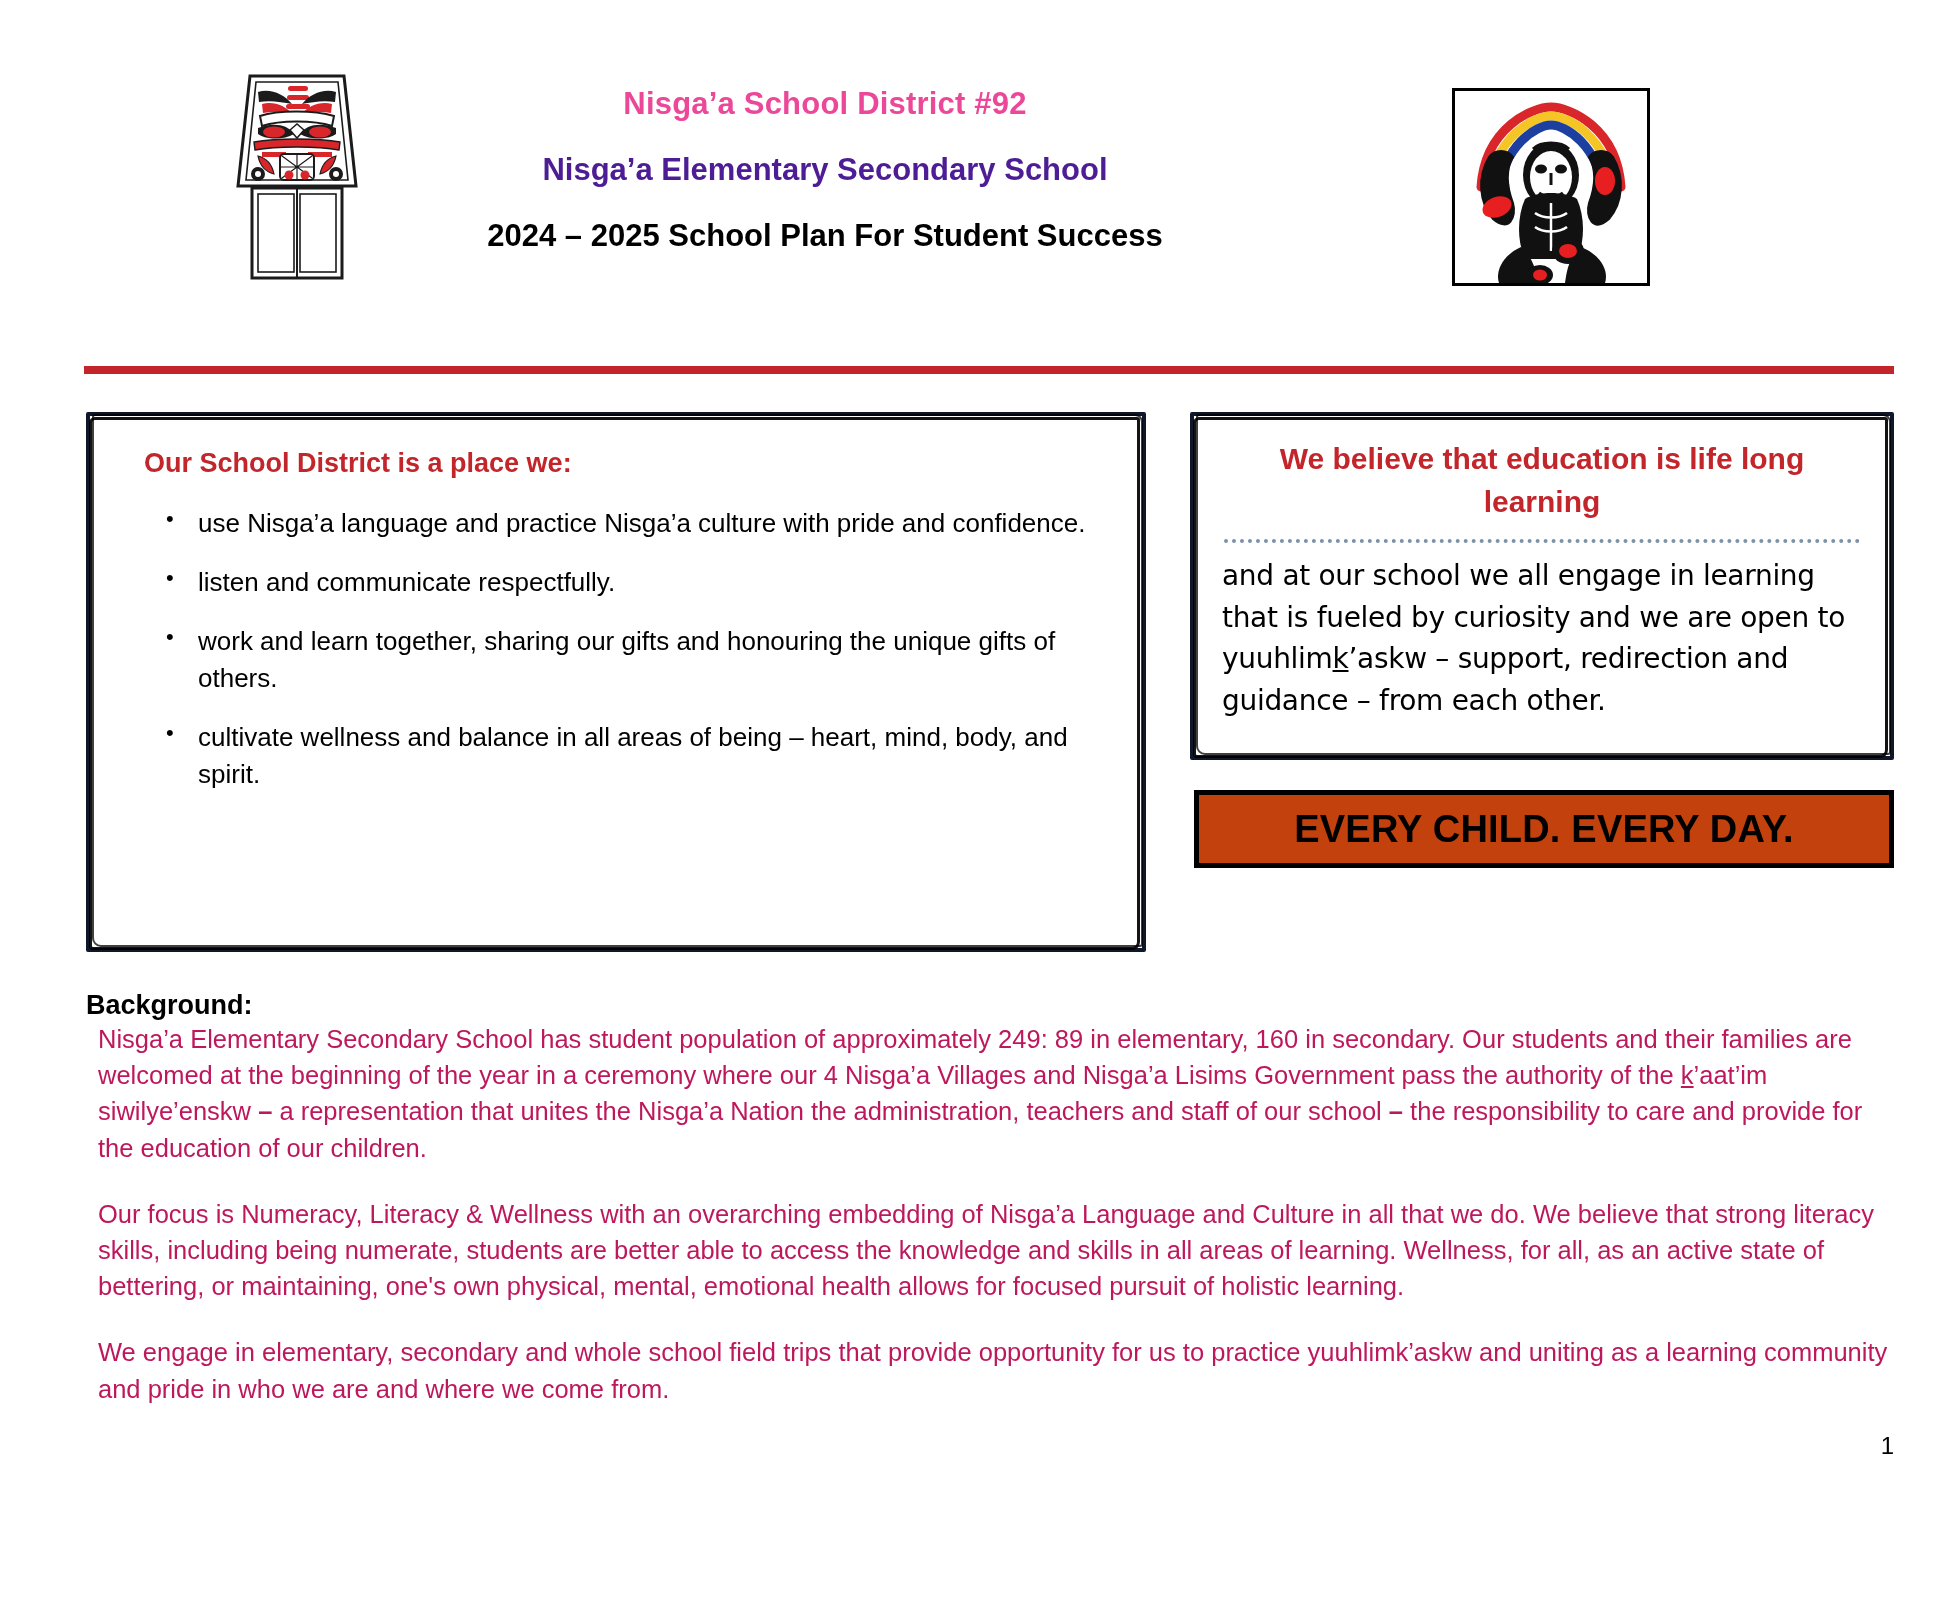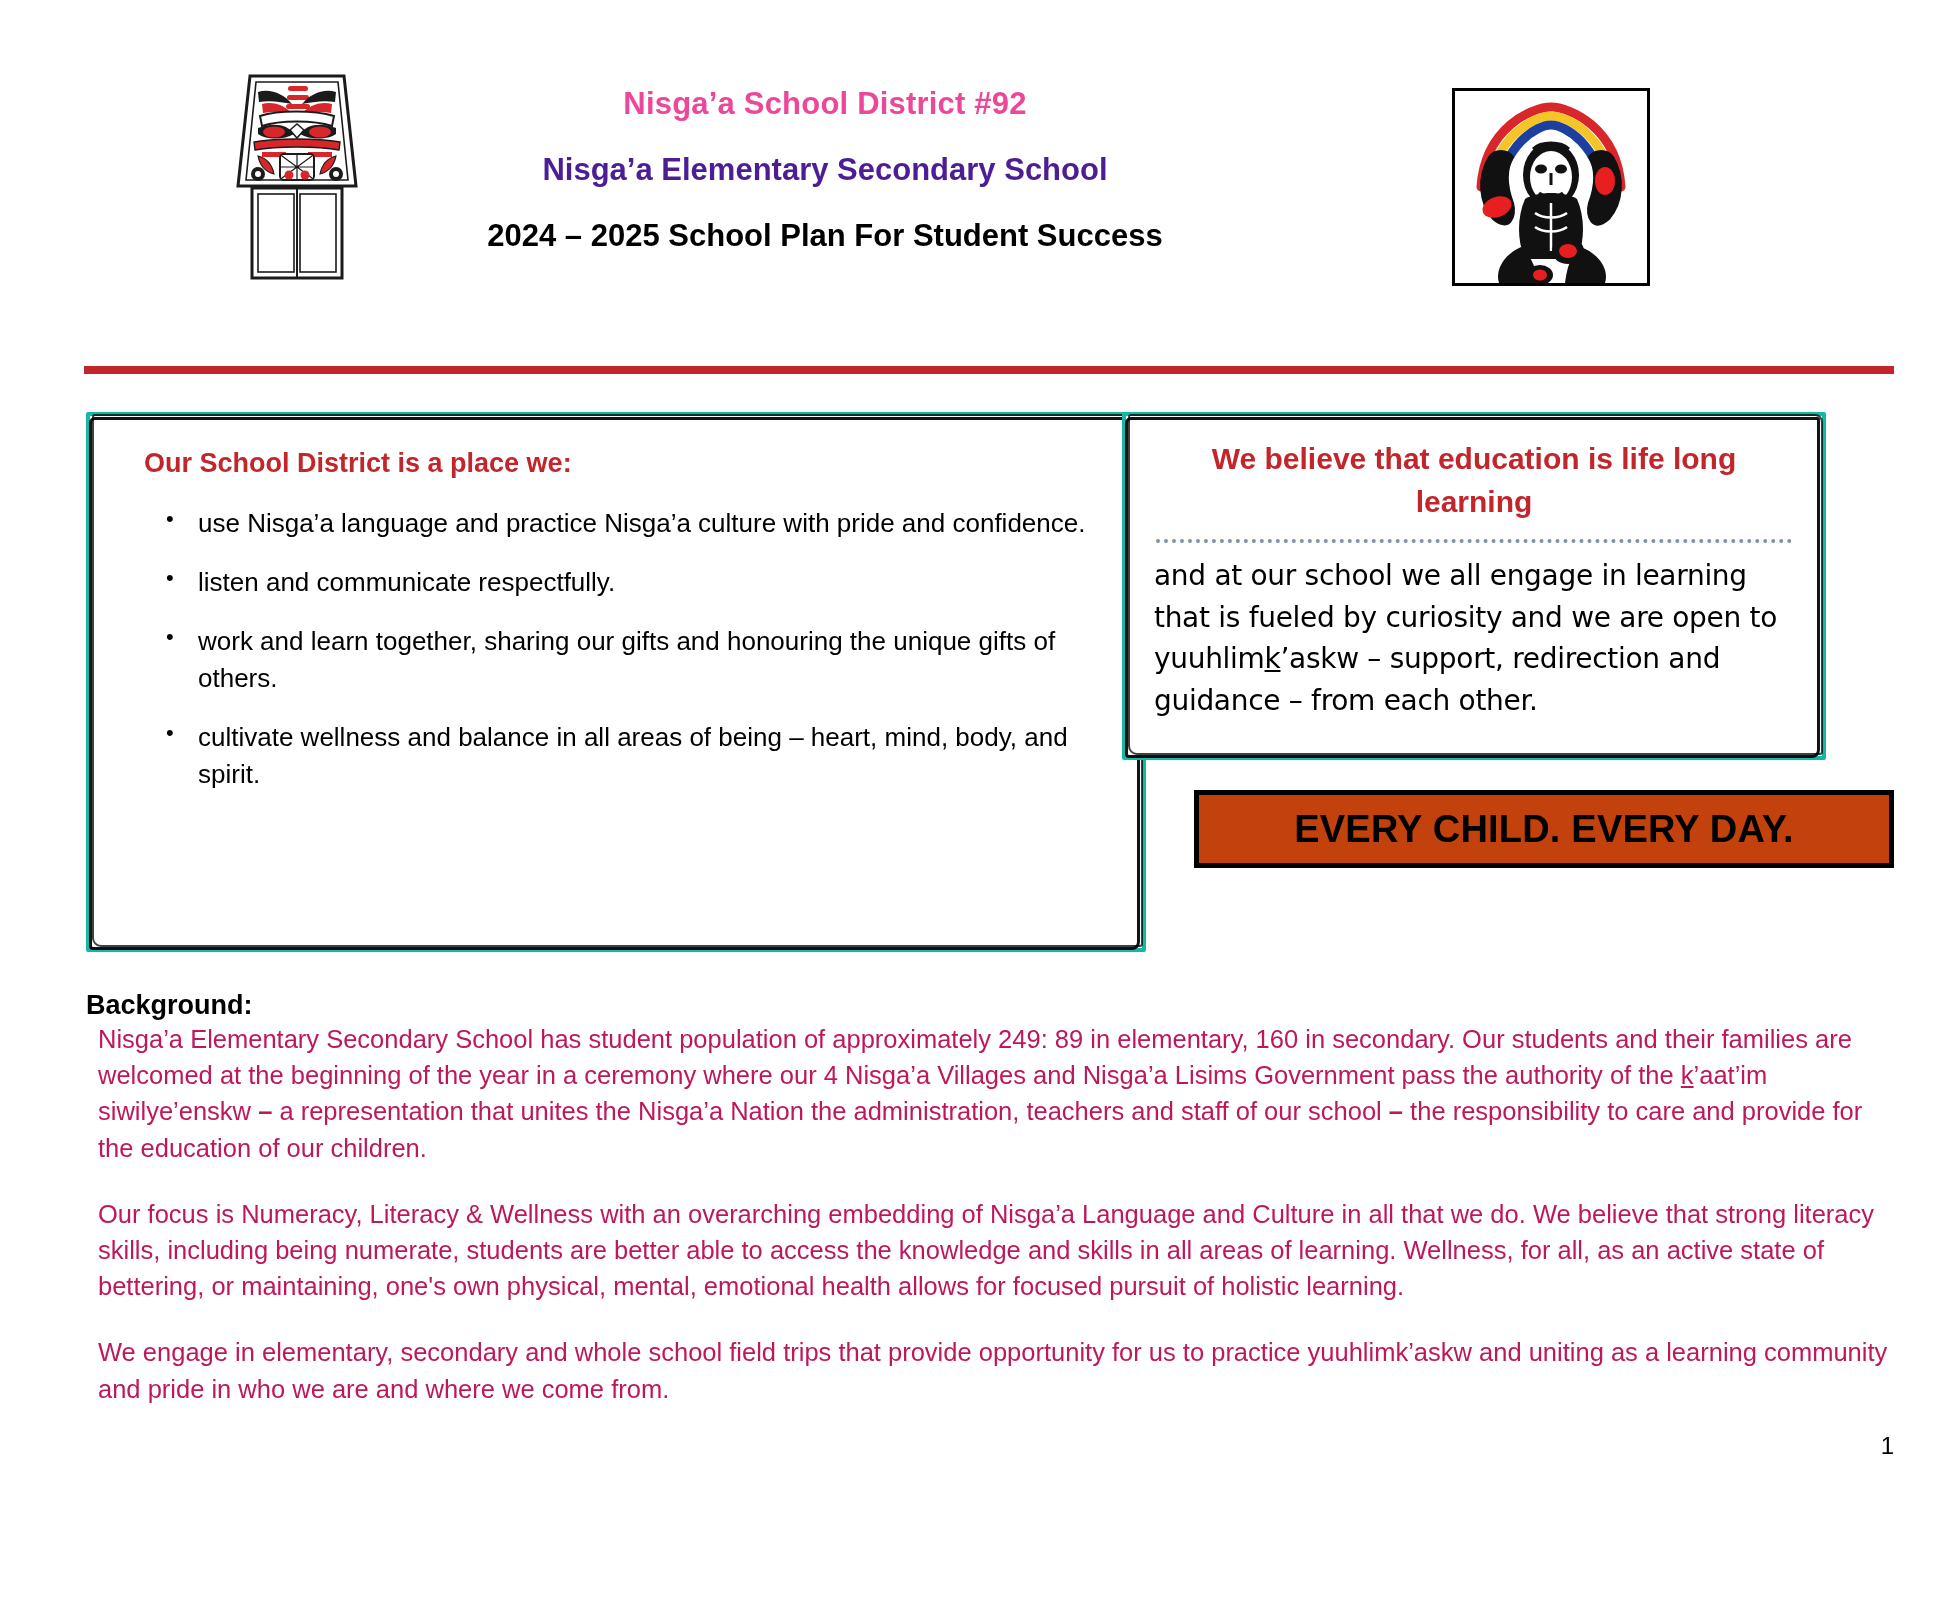--- a/index.html
+++ b/index.html
@@ -90,21 +90,21 @@
     left: 0;
     top: 404px;
     width: 1947px;
     height: 550px;
   }
 
   
   .sketch-box {
     position: absolute;
     background: #fff;
-    border: 4px solid #14b8a6;
+    border: 4px solid #0f172a;
     border-radius: 2px;
   }
   .sketch-box::before {
     content: "";
     position: absolute;
     left: -1px; top: 1px; right: 2px; bottom: -2px;
     border: 3px solid #000;
     border-radius: 6px 3px 8px 4px;
     pointer-events: none;
     opacity: .92;
@@ -150,21 +150,21 @@
   }
   ul.values-list li::before {
     content: "\2022";
     position: absolute;
     left: 6px;
     top: -2px;
     font-size: 22px;
   }
 
   .box-belief {
-    left: 1122px;
+    left: 1190px;
     top: 8px;
     width: 704px;
     height: 348px;
     padding: 16px 22px 24px 22px;
   }
   .box-belief-inner { position: relative; z-index: 2; }
   .belief-heading {
     font-family: "Liberation Sans Narrow", "Liberation Sans", sans-serif;
     font-weight: bold;
     font-size: 30px;

